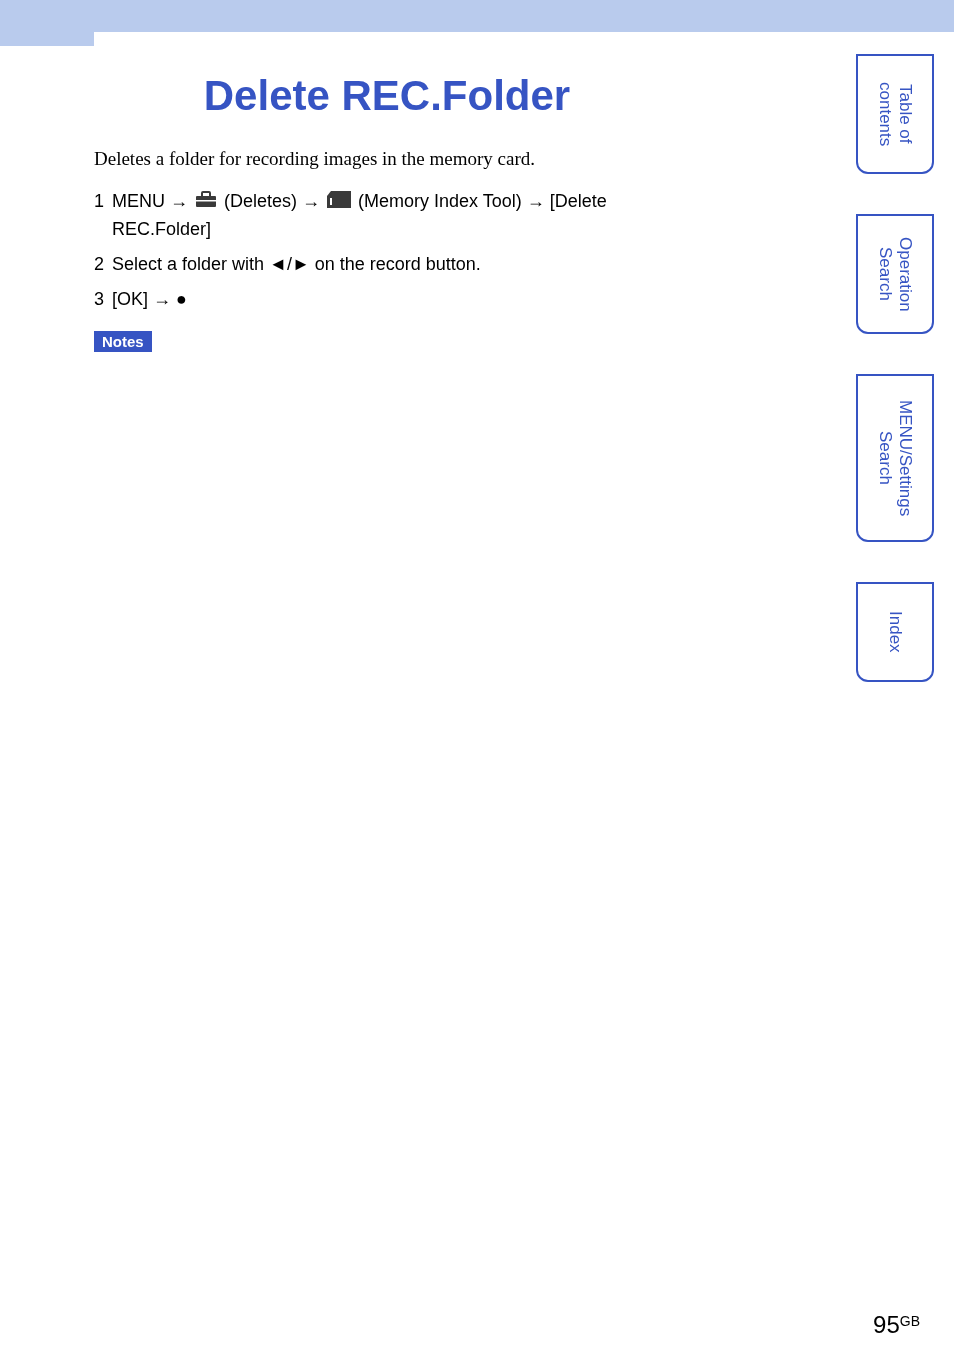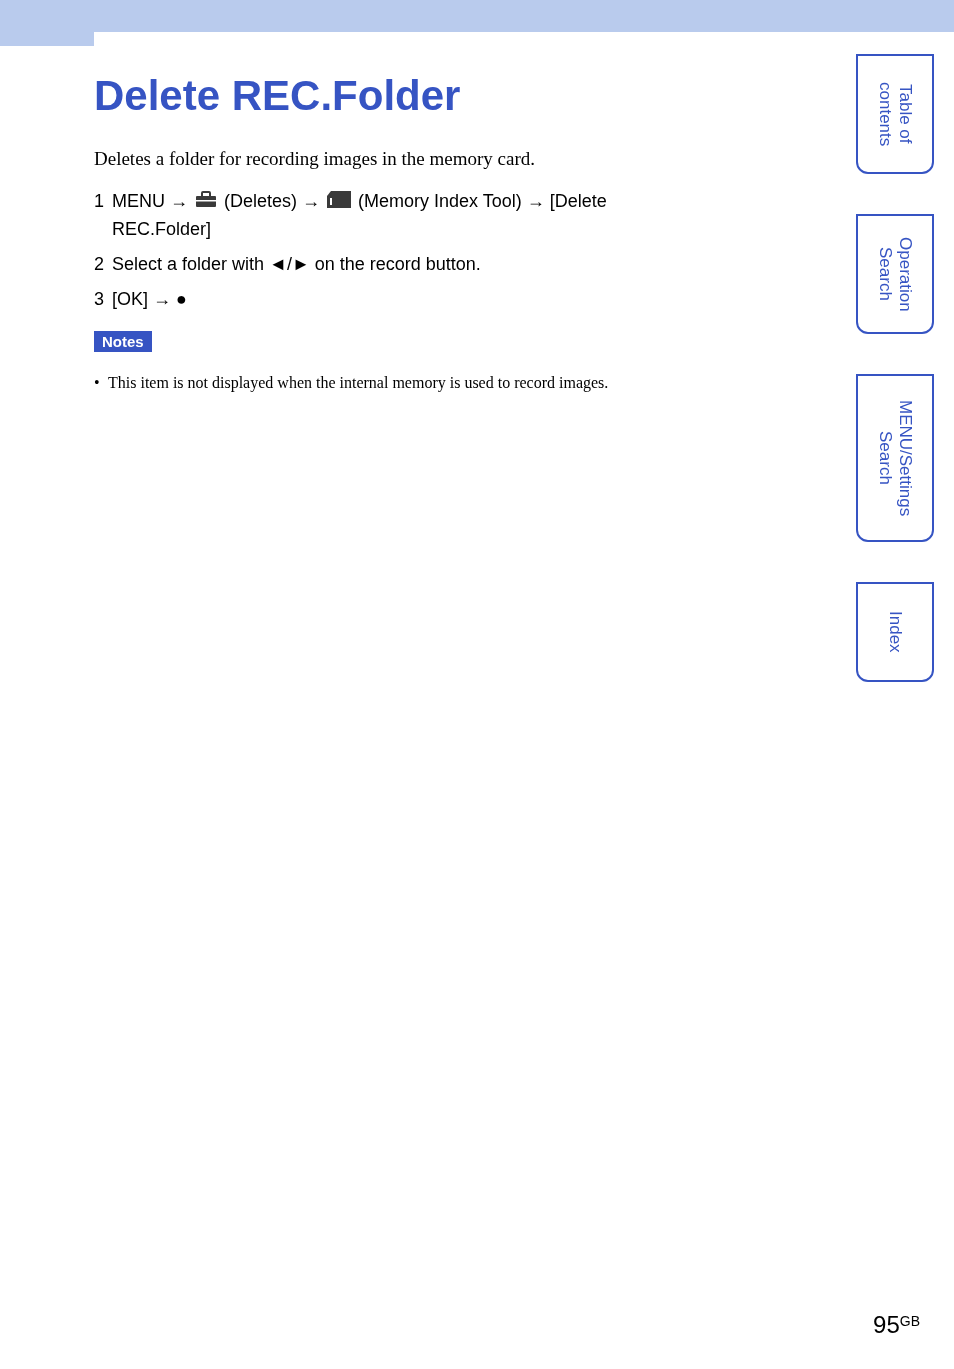--- a/index.html
+++ b/index.html
@@ -26,20 +26,21 @@
     .content {
       padding: 40px 100px 0 94px;
       max-width: 780px;
     }
     .page-title {
       font-size: 42px;
       font-weight: bold;
       color: #3654c3;
       margin-bottom: 28px;
       font-family: Arial, Helvetica, sans-serif;
+      text-align: center;
     }
     .intro {
       font-size: 19px;
       font-family: Liberation Serif, serif;
       margin-bottom: 18px;
       color: #000;
     }
     .steps {
       font-family: Arial, Helvetica, sans-serif;
       font-size: 18px;
@@ -62,21 +63,21 @@
       font-family: Arial, sans-serif;
     }
     .notes-label {
       display: inline-block;
       background: #3654c3;
       color: #fff;
       padding: 2px 8px;
       font-size: 15px;
       font-weight: bold;
       font-family: Arial, Helvetica, sans-serif;
-      margin-bottom: 20px;
+      margin-bottom: 8px;
     }
     .notes-list {
       font-family: "Times New Roman", serif;
       font-size: 16px;
       color: #000;
       list-style: none;
       padding-left: 0;
     }
     .notes-list li {
       position: relative;
@@ -181,21 +182,20 @@
     <div class="step">
       <div class="step-num">3</div>
       <div class="step-body">
         <span>[OK] </span><span class="arrow">→</span><span> ●</span>
       </div>
     </div>
   </div>
 
   <div class="notes-label">Notes</div>
   <ul class="notes-list">
-    <li>This item is not displayed when the internal memory is used to record images.</li>
   </ul>
 </div>
 
 <div class="side-tabs">
   <div class="side-tab">
     <div class="side-tab-label">Table of<br>contents</div>
   </div>
   <div class="side-tab">
     <div class="side-tab-label">Operation<br>Search</div>
   </div>

